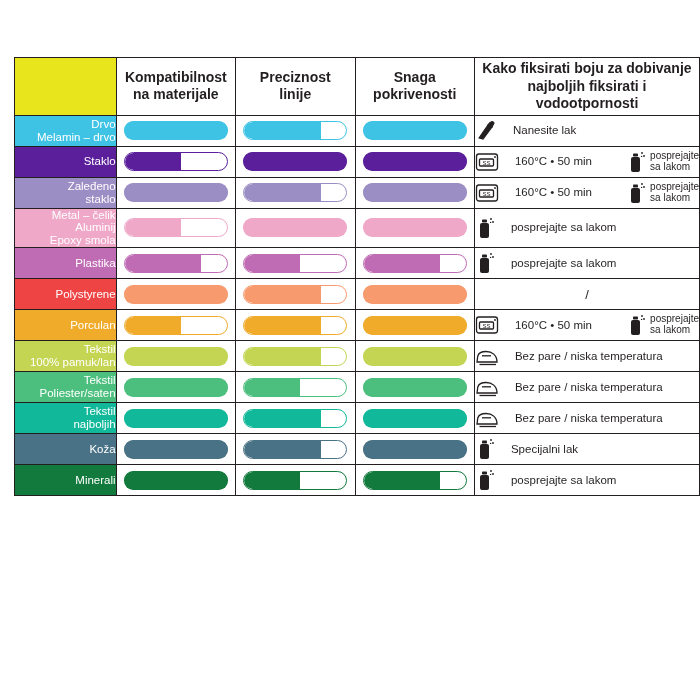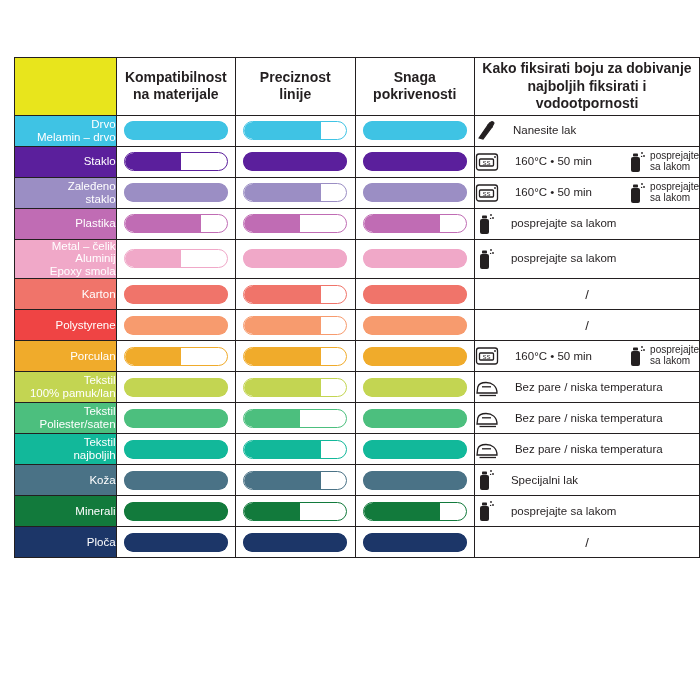--- a/index.html
+++ b/index.html
@@ -270,111 +270,86 @@
                       <circle cx="15.6" cy="6.4" r="0.7"></circle>
                     </g>
                   </svg></span>
                 <span class="note-text">posprejajte
 sa lakom</span>
               </span>
             </div>
           </td>
         </tr>
         <tr class="r-row">
-          <td class="matcell" style="background: rgb(192, 108, 180); color: rgb(255, 255, 255);">
-            <div>Plastika</div>
-          </td>
-          <td class="barcell">
-            <div class="bar" style="background: rgb(255, 255, 255); border: 1.5px solid rgb(192, 108, 180);">
-              <div class="fill" style="background: rgb(192, 108, 180); width: 75%;"></div>
-            </div>
-          </td>
-          <td class="barcell">
-            <div class="bar" style="background: rgb(255, 255, 255); border: 1.5px solid rgb(192, 108, 180);">
-              <div class="fill" style="background: rgb(192, 108, 180); width: 55%;"></div>
-            </div>
-          </td>
-          <td class="barcell">
-            <div class="bar" style="background: rgb(255, 255, 255); border: 1.5px solid rgb(192, 108, 180);">
-              <div class="fill" style="background: rgb(192, 108, 180); width: 75%;"></div>
+          <td class="matcell" style="background: rgb(240, 168, 200); color: rgb(255, 255, 255);">
+            <div>Metal – čelik</div>
+            <div>Aluminij</div>
+            <div>Epoxy smola</div>
+          </td>
+          <td class="barcell">
+            <div class="bar" style="background: rgb(255, 255, 255); border: 1.5px solid rgb(240, 168, 200);">
+              <div class="fill" style="background: rgb(240, 168, 200); width: 55%;"></div>
+            </div>
+          </td>
+          <td class="barcell">
+            <div class="bar" style="background: rgb(240, 168, 200);">
+              <div class="full" style="background: rgb(240, 168, 200);"></div>
+            </div>
+          </td>
+          <td class="barcell">
+            <div class="bar" style="background: rgb(240, 168, 200);">
+              <div class="full" style="background: rgb(240, 168, 200);"></div>
             </div>
           </td>
           <td class="fixcell">
             <div class="fixrow">
               <span class="icon"><svg width="20" height="24" viewBox="0 0 20 24" xmlns="http://www.w3.org/2000/svg">
                   <g fill="#231f20">
                     <rect x="5" y="7" width="9" height="15" rx="2"></rect>
                     <rect x="7" y="3.5" width="5" height="3" rx="0.8"></rect>
                     <circle cx="16" cy="3" r="0.9"></circle>
                     <circle cx="18" cy="6" r="0.9"></circle>
                     <circle cx="15.6" cy="6.4" r="0.7"></circle>
                   </g>
                 </svg></span>
               <span class="fixtext">posprejajte sa lakom</span>
             </div>
           </td>
         </tr>
         <tr class="r-row">
-          <td class="matcell" style="background: rgb(240, 168, 200); color: rgb(255, 255, 255);">
-            <div>Metal – čelik</div>
-            <div>Aluminij</div>
-            <div>Epoxy smola</div>
-          </td>
-          <td class="barcell">
-            <div class="bar" style="background: rgb(255, 255, 255); border: 1.5px solid rgb(240, 168, 200);">
-              <div class="fill" style="background: rgb(240, 168, 200); width: 55%;"></div>
-            </div>
-          </td>
-          <td class="barcell">
-            <div class="bar" style="background: rgb(240, 168, 200);">
-              <div class="full" style="background: rgb(240, 168, 200);"></div>
-            </div>
-          </td>
-          <td class="barcell">
-            <div class="bar" style="background: rgb(240, 168, 200);">
-              <div class="full" style="background: rgb(240, 168, 200);"></div>
+          <td class="matcell" style="background: rgb(192, 108, 180); color: rgb(255, 255, 255);">
+            <div>Plastika</div>
+          </td>
+          <td class="barcell">
+            <div class="bar" style="background: rgb(255, 255, 255); border: 1.5px solid rgb(192, 108, 180);">
+              <div class="fill" style="background: rgb(192, 108, 180); width: 75%;"></div>
+            </div>
+          </td>
+          <td class="barcell">
+            <div class="bar" style="background: rgb(255, 255, 255); border: 1.5px solid rgb(192, 108, 180);">
+              <div class="fill" style="background: rgb(192, 108, 180); width: 55%;"></div>
+            </div>
+          </td>
+          <td class="barcell">
+            <div class="bar" style="background: rgb(255, 255, 255); border: 1.5px solid rgb(192, 108, 180);">
+              <div class="fill" style="background: rgb(192, 108, 180); width: 75%;"></div>
             </div>
           </td>
           <td class="fixcell">
             <div class="fixrow">
               <span class="icon"><svg width="20" height="24" viewBox="0 0 20 24" xmlns="http://www.w3.org/2000/svg">
                   <g fill="#231f20">
                     <rect x="5" y="7" width="9" height="15" rx="2"></rect>
                     <rect x="7" y="3.5" width="5" height="3" rx="0.8"></rect>
                     <circle cx="16" cy="3" r="0.9"></circle>
                     <circle cx="18" cy="6" r="0.9"></circle>
                     <circle cx="15.6" cy="6.4" r="0.7"></circle>
                   </g>
                 </svg></span>
               <span class="fixtext">posprejajte sa lakom</span>
-            </div>
-          </td>
-        </tr>
-        <tr class="r-row">
-          <td class="matcell" style="background: rgb(240, 116, 106); color: rgb(255, 255, 255);">
-            <div>Karton</div>
-          </td>
-          <td class="barcell">
-            <div class="bar" style="background: rgb(240, 116, 106);">
-              <div class="full" style="background: rgb(240, 116, 106);"></div>
-            </div>
-          </td>
-          <td class="barcell">
-            <div class="bar" style="background: rgb(255, 255, 255); border: 1.5px solid rgb(240, 116, 106);">
-              <div class="fill" style="background: rgb(240, 116, 106); width: 75%;"></div>
-            </div>
-          </td>
-          <td class="barcell">
-            <div class="bar" style="background: rgb(240, 116, 106);">
-              <div class="full" style="background: rgb(240, 116, 106);"></div>
-            </div>
-          </td>
-          <td class="fixcell">
-            <div class="fixrow center">
-              <div class="slash">/</div>
             </div>
           </td>
         </tr>
         <tr class="r-row">
           <td class="matcell" style="background: #ef4444; color: rgb(255, 255, 255);">
             <div>Polystyrene</div>
           </td>
           <td class="barcell">
             <div class="bar" style="background: rgb(247, 155, 110);">
               <div class="full" style="background: rgb(247, 155, 110);"></div>
@@ -603,40 +578,15 @@
                     <rect x="7" y="3.5" width="5" height="3" rx="0.8"></rect>
                     <circle cx="16" cy="3" r="0.9"></circle>
                     <circle cx="18" cy="6" r="0.9"></circle>
                     <circle cx="15.6" cy="6.4" r="0.7"></circle>
                   </g>
                 </svg></span>
               <span class="fixtext">posprejajte sa lakom</span>
             </div>
           </td>
         </tr>
-        <tr class="r-row">
-          <td class="matcell" style="background: rgb(28, 54, 104); color: rgb(255, 255, 255);">
-            <div>Ploča</div>
-          </td>
-          <td class="barcell">
-            <div class="bar" style="background: rgb(28, 54, 104);">
-              <div class="full" style="background: rgb(28, 54, 104);"></div>
-            </div>
-          </td>
-          <td class="barcell">
-            <div class="bar" style="background: rgb(28, 54, 104);">
-              <div class="full" style="background: rgb(28, 54, 104);"></div>
-            </div>
-          </td>
-          <td class="barcell">
-            <div class="bar" style="background: rgb(28, 54, 104);">
-              <div class="full" style="background: rgb(28, 54, 104);"></div>
-            </div>
-          </td>
-          <td class="fixcell">
-            <div class="fixrow center">
-              <div class="slash">/</div>
-            </div>
-          </td>
-        </tr>
       </tbody>
   </table>
 </div>
 
 </body></html>

